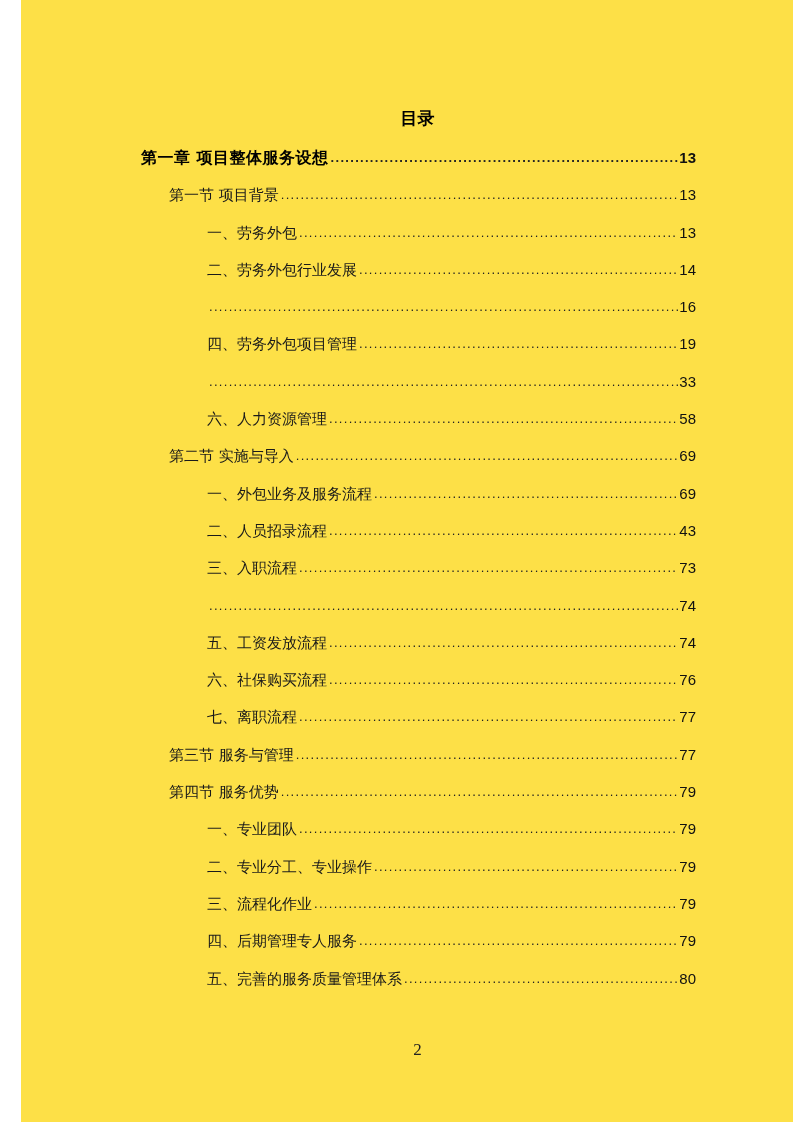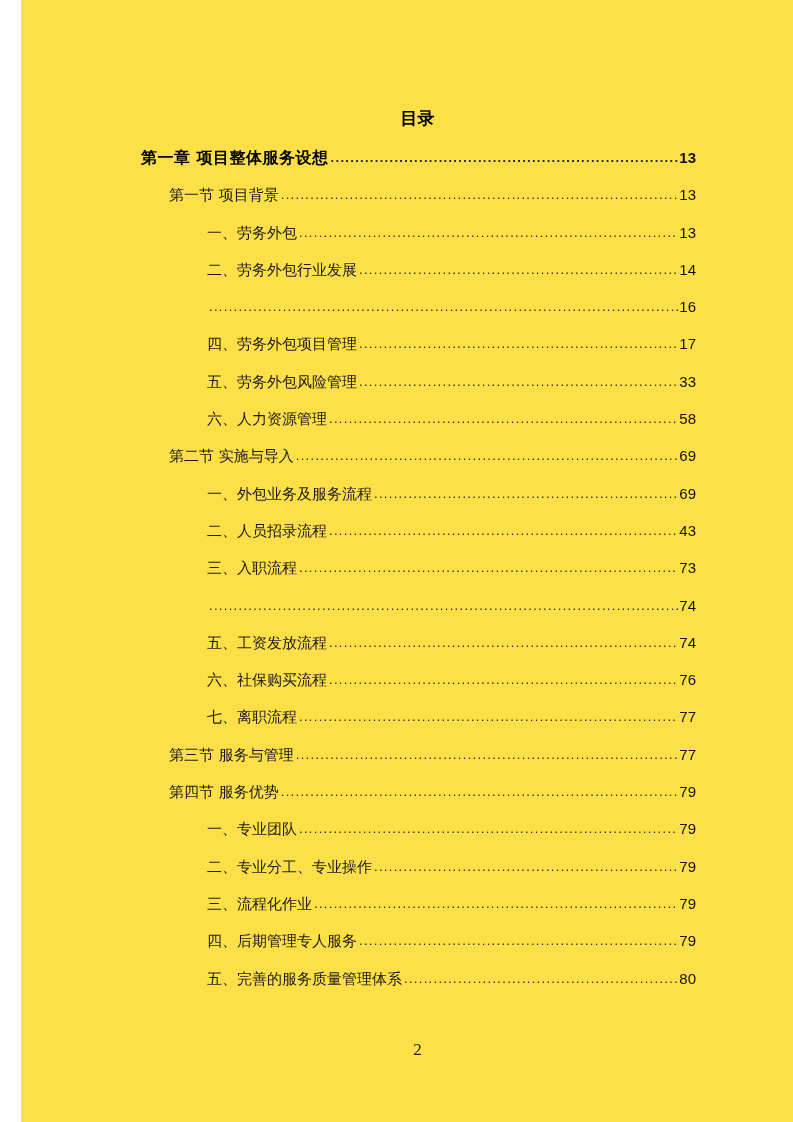--- a/index.html
+++ b/index.html
@@ -127,24 +127,23 @@
       <span class="toc-leader"></span>
       <span class="toc-page">14</span>
     </div>
     <div class="toc-entry level-3" style="top:295px">
       <span class="toc-leader"></span>
       <span class="toc-page">16</span>
     </div>
     <div class="toc-entry level-3" style="top:332px">
       <span class="toc-text">四、劳务外包项目管理</span>
       <span class="toc-leader"></span>
-      <span class="toc-page">17</span>
+      <span class="toc-page">19</span>
     </div>
     <div class="toc-entry level-3" style="top:370px">
-      <span class="toc-text">五、劳务外包风险管理</span>
       <span class="toc-leader"></span>
       <span class="toc-page">33</span>
     </div>
     <div class="toc-entry level-3" style="top:407px">
       <span class="toc-text">六、人力资源管理</span>
       <span class="toc-leader"></span>
       <span class="toc-page">58</span>
     </div>
     <div class="toc-entry level-2" style="top:444px">
       <span class="toc-text">第二节  实施与导入</span>

